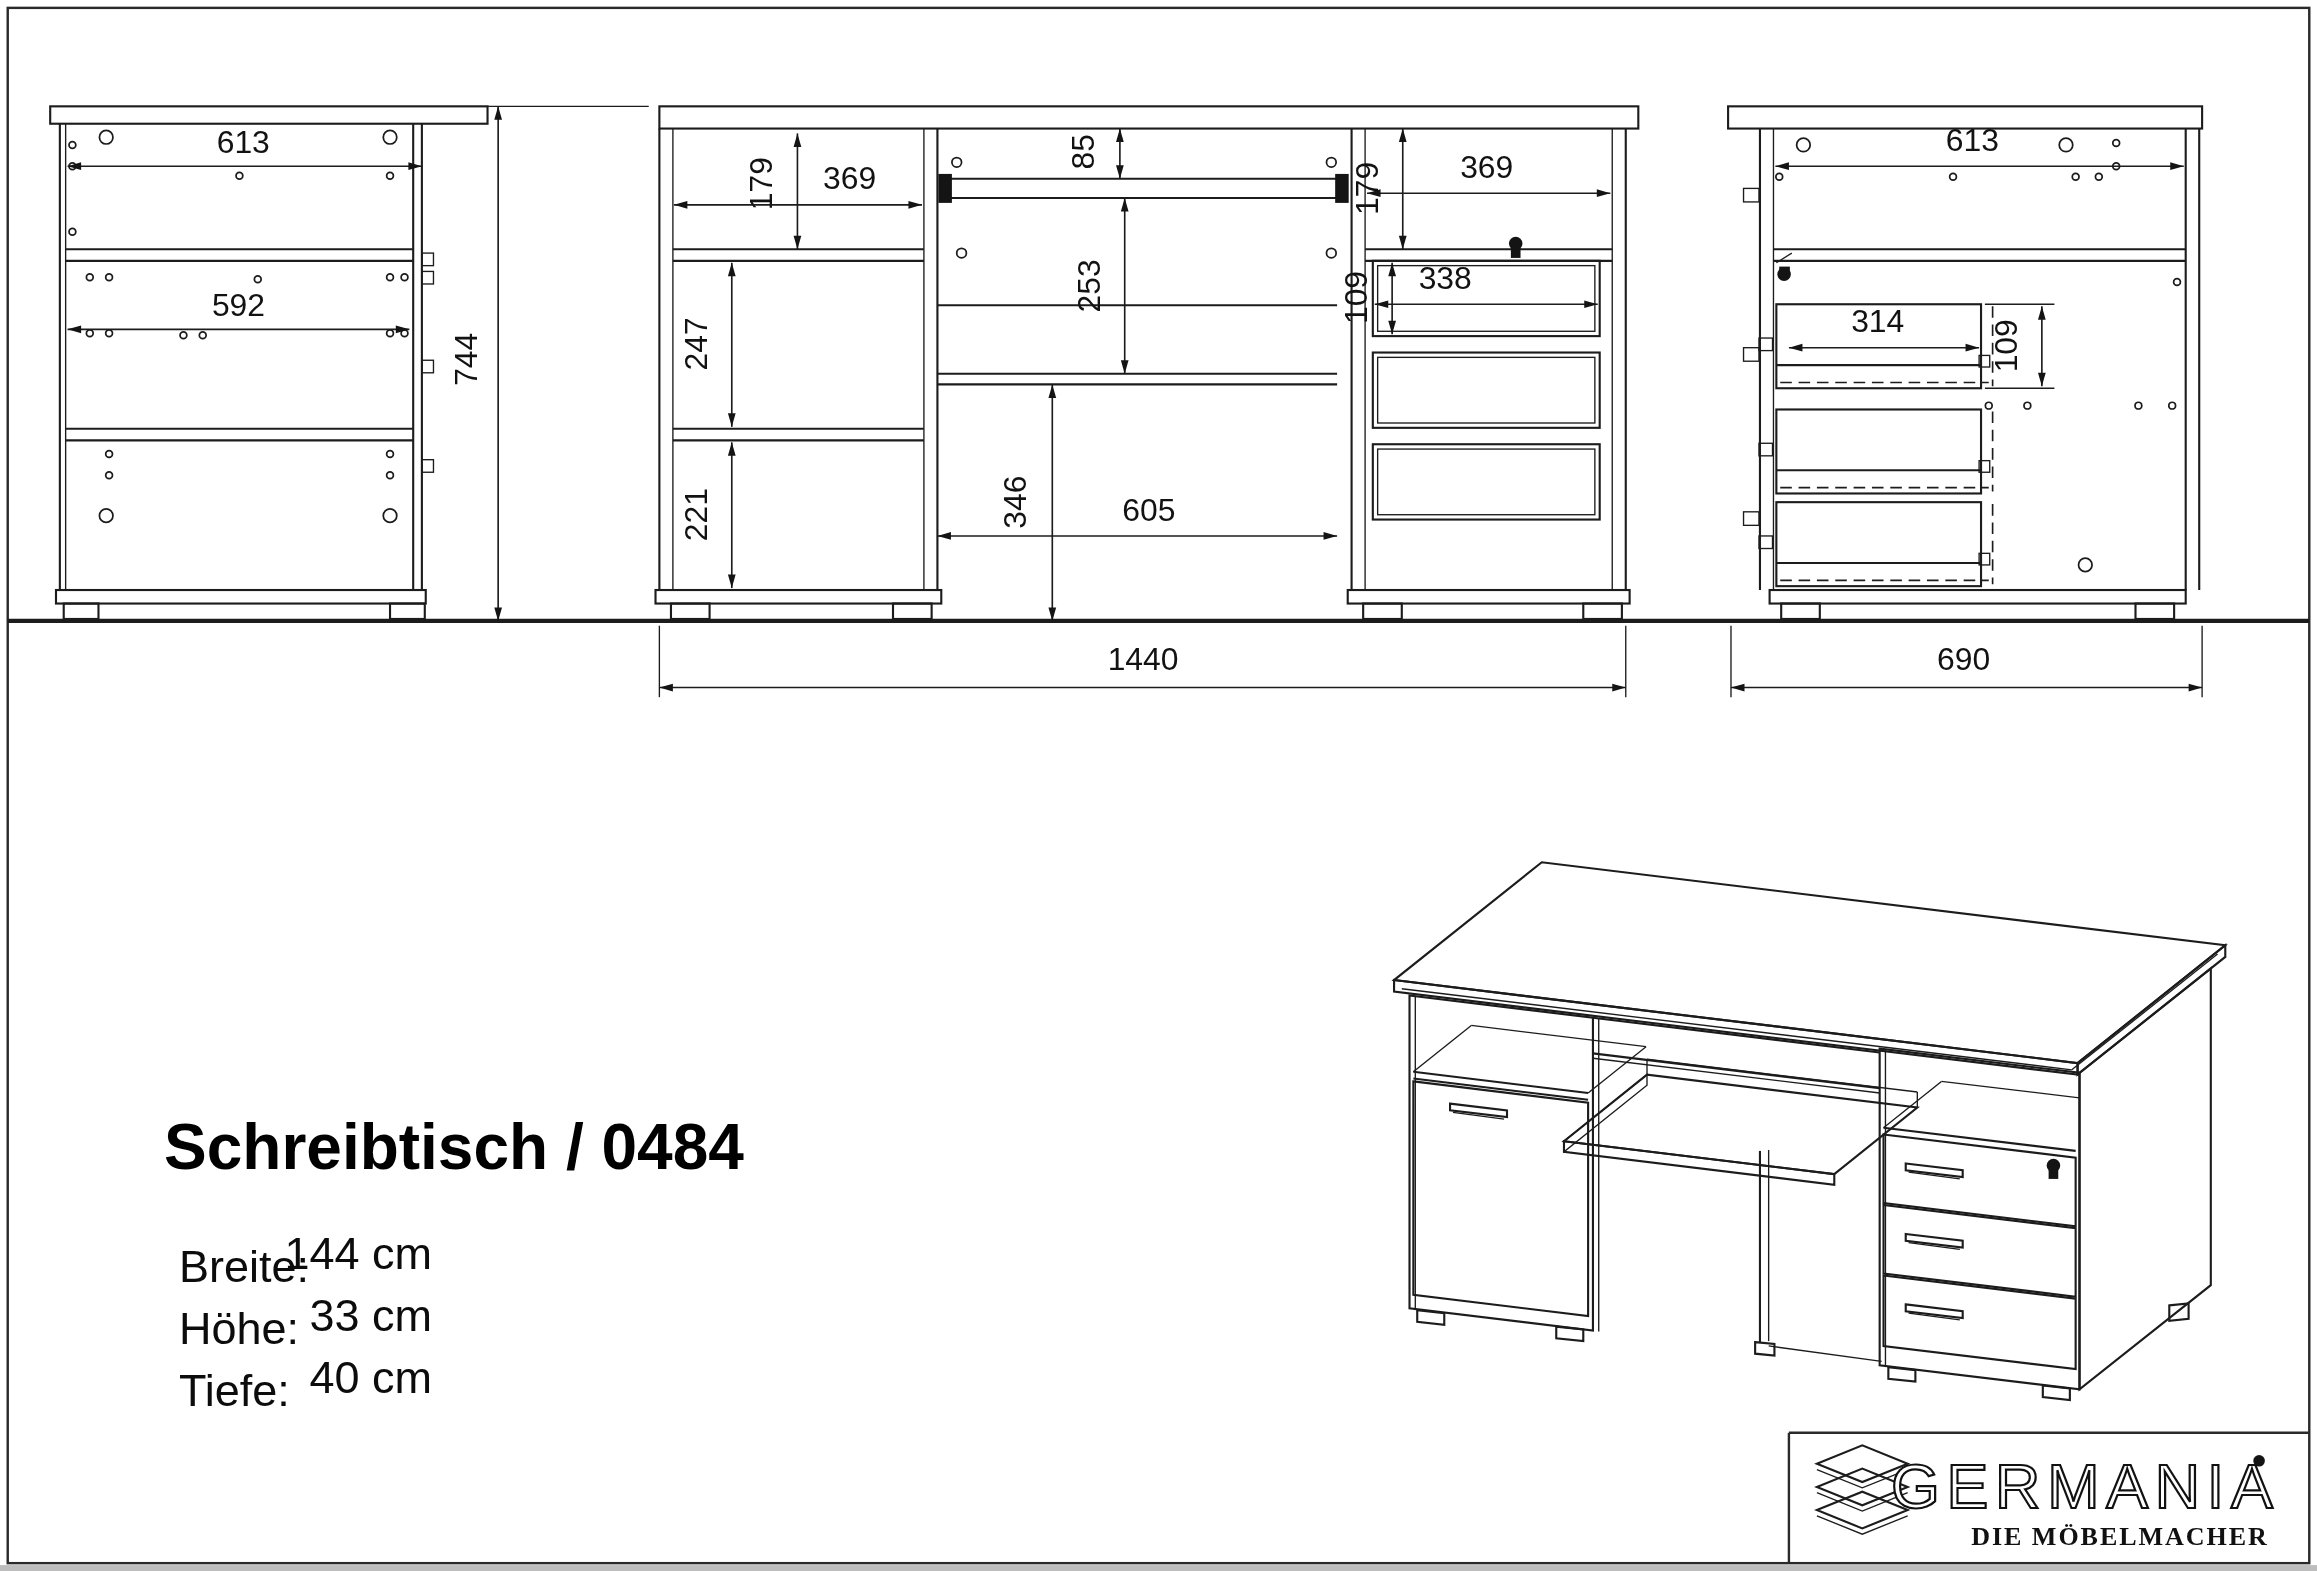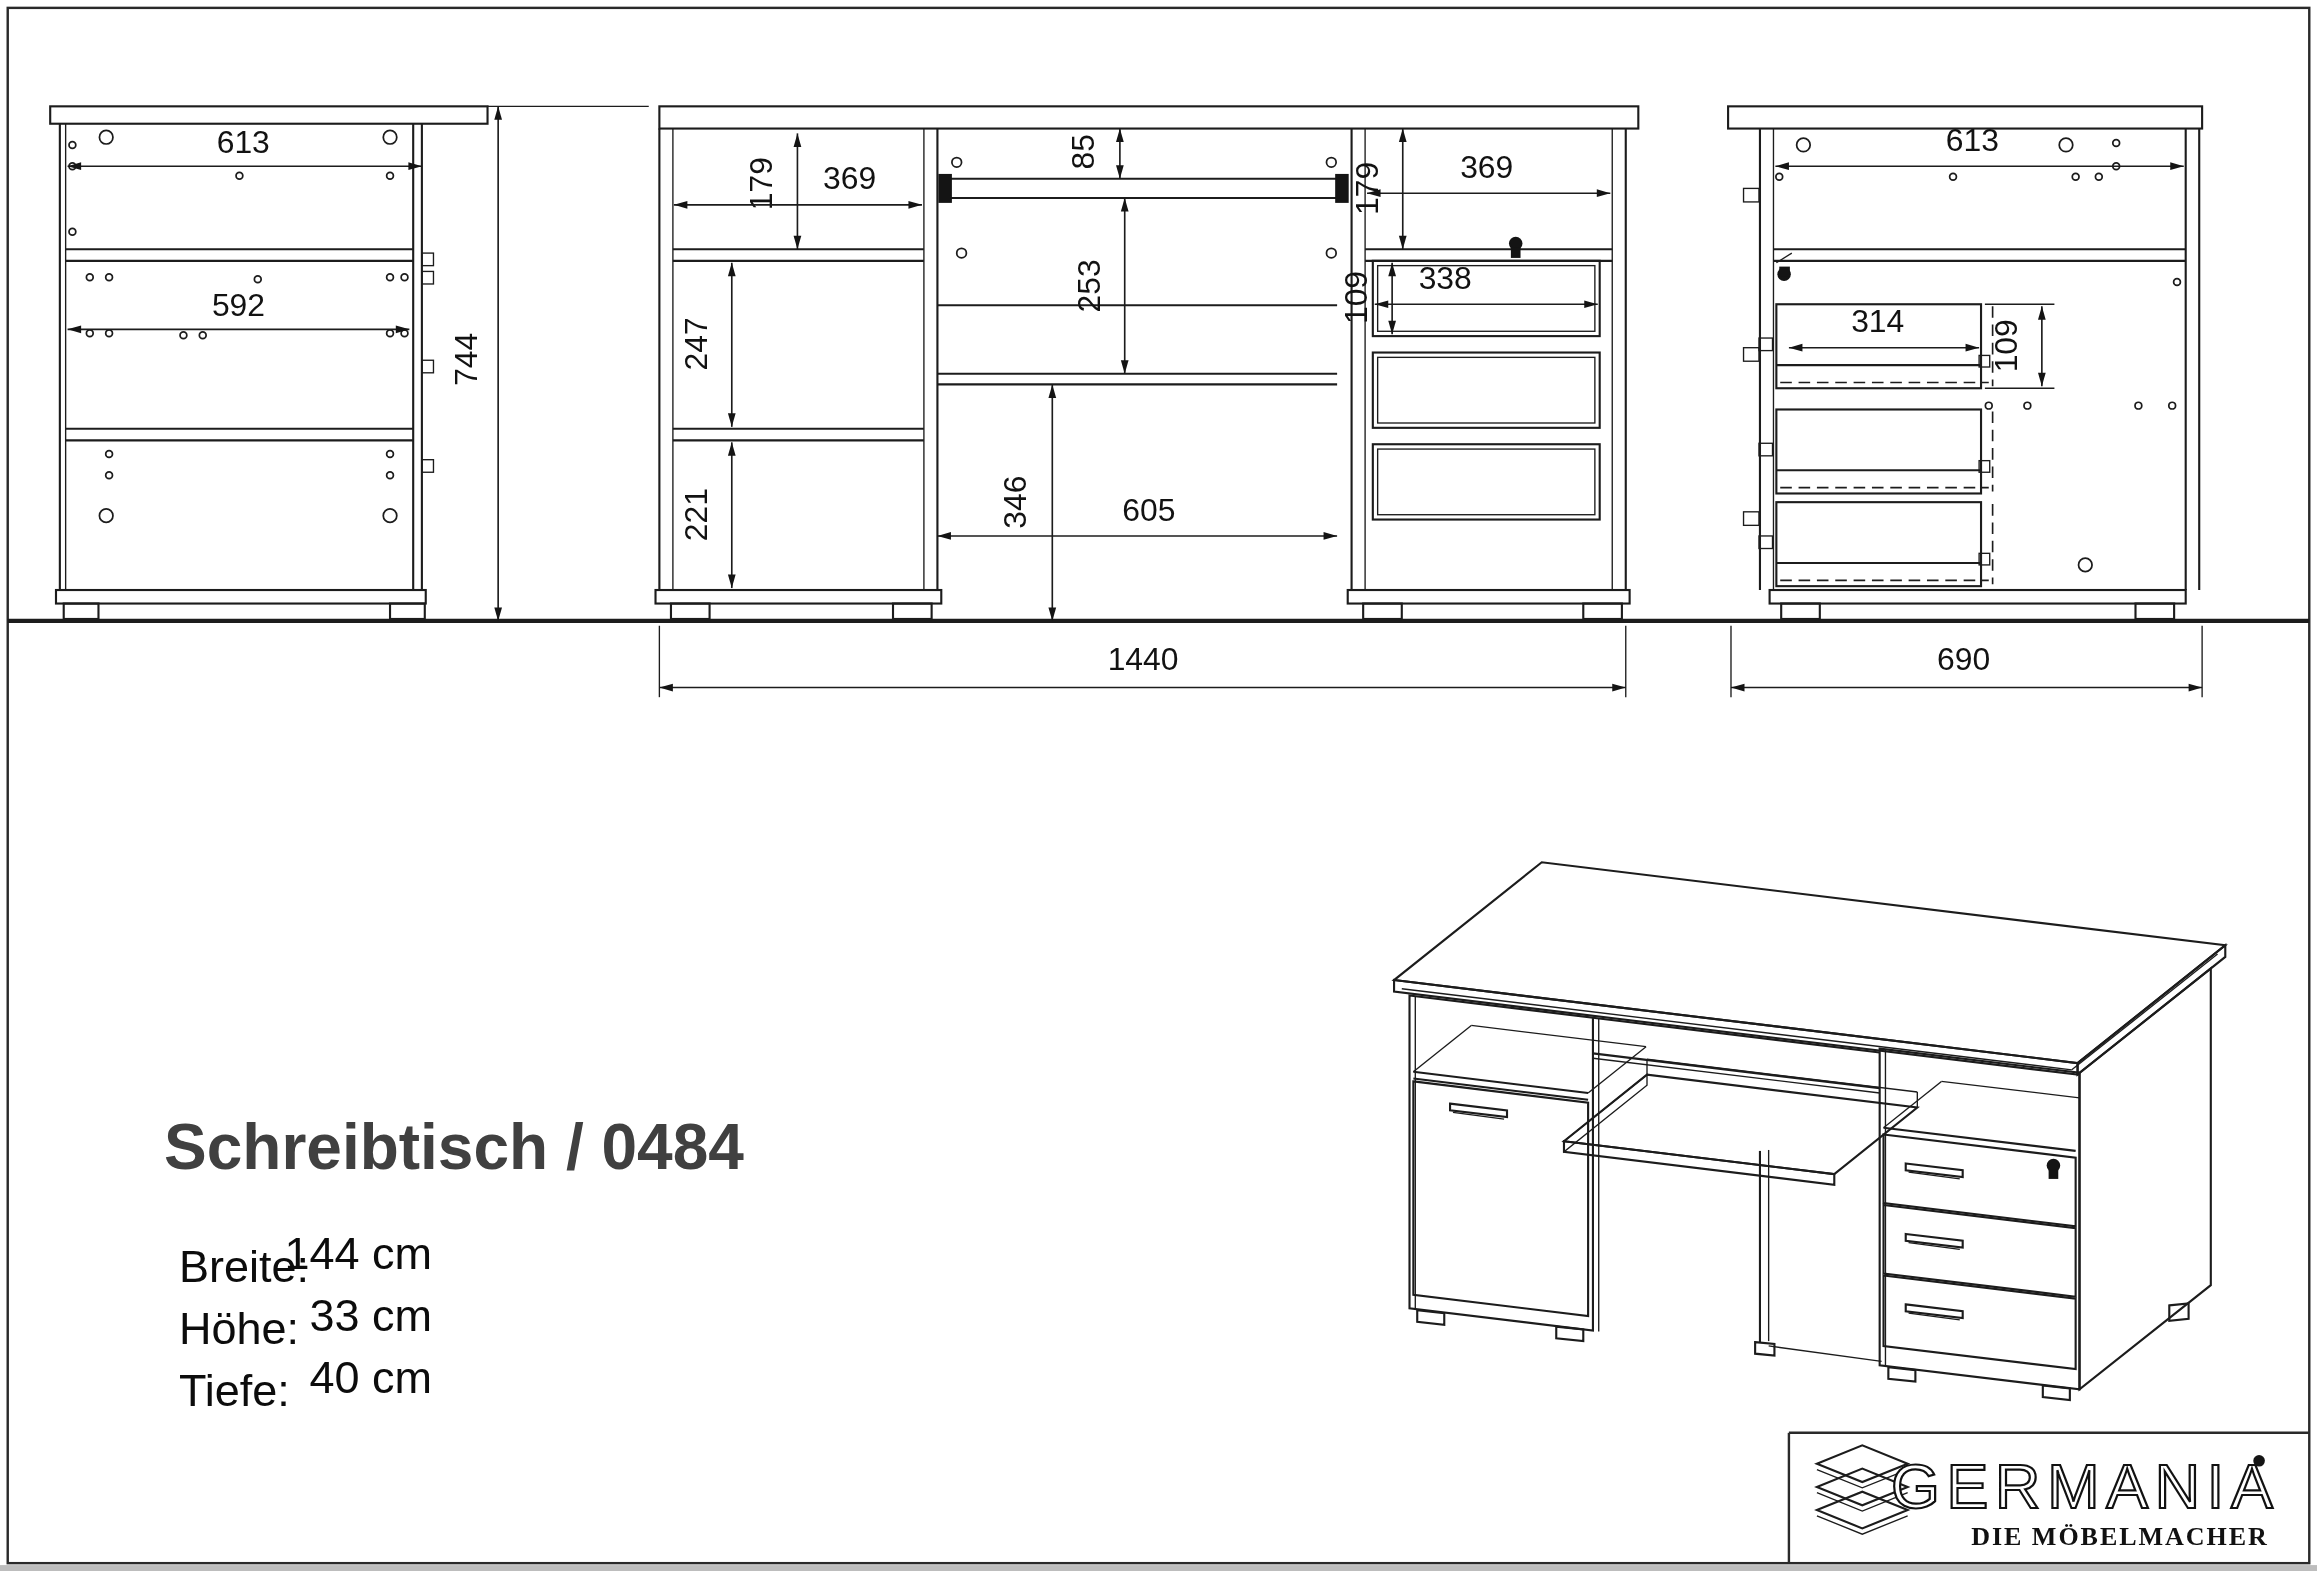--- a/index.html
+++ b/index.html
@@ -7,21 +7,21 @@
         font-family:"Liberation Sans",sans-serif;padding-left:40px;}
   svg{position:absolute;left:0;top:0;}
   .ln{stroke:#1c1c1c;stroke-width:2.2;fill:none;}
   .thin{stroke:#1c1c1c;stroke-width:1.4;fill:none;}
   .dimln{stroke:#1c1c1c;stroke-width:1.7;fill:none;}
   .dash{stroke:#1c1c1c;stroke-width:1.7;fill:none;stroke-dasharray:12 7;}
   .hole{stroke:#1c1c1c;stroke-width:1.8;fill:#ffffff;}
   .blk{fill:#141414;stroke:none;}
   .dimtxt{font-size:33px;fill:#121212;text-anchor:middle;}
   .frame{stroke:#2a2a2a;stroke-width:2.5;fill:none;}
-  .product-title{position:absolute;left:164px;top:1110px;font-size:64px;font-weight:bold;color:#404040;text-align:right;}
+  .product-title{position:absolute;left:164px;top:1110px;font-size:64px;font-weight:bold;color:#000000;text-align:right;}
   .spec-row{position:absolute;left:179px;height:50px;font-size:45px;color:#0c0c0c;}
   .spec-label{position:absolute;left:0;top:17px;}
   .spec-value{position:absolute;left:0;top:4px;width:253px;text-align:right;white-space:nowrap;}
   .logo-brand{font-size:65px;letter-spacing:7px;fill:#ffffff;stroke:#111111;stroke-width:2.3;
               font-family:"Liberation Sans",sans-serif;text-anchor:middle;}
   .logo-tag{font-size:27px;font-weight:bold;letter-spacing:2px;fill:#111111;
             font-family:"Liberation Serif",serif;text-anchor:end;}
 </style>
 </head>
 <body>

